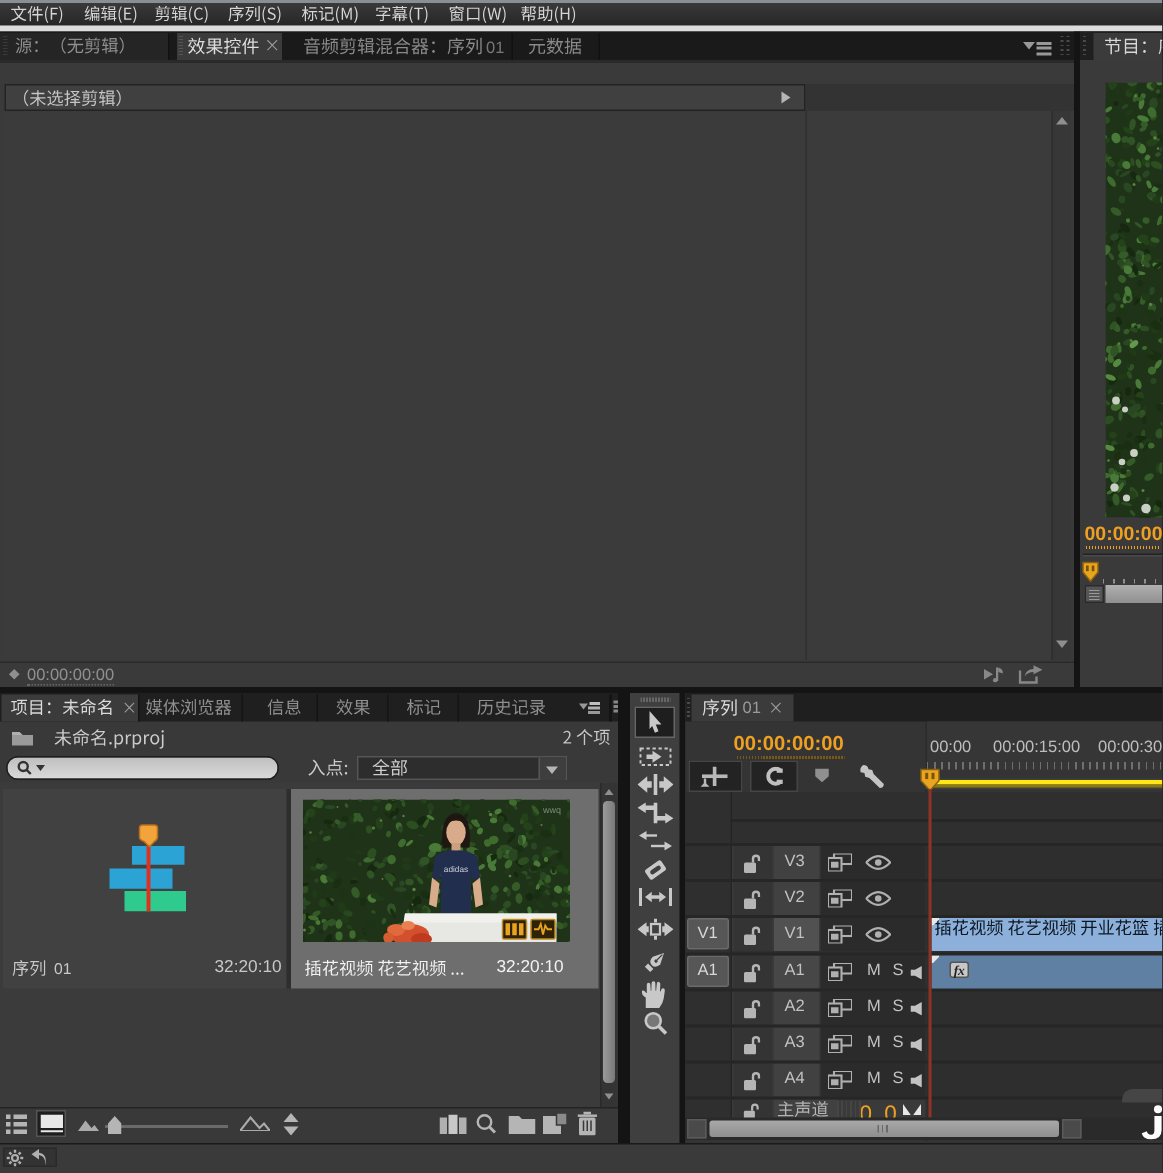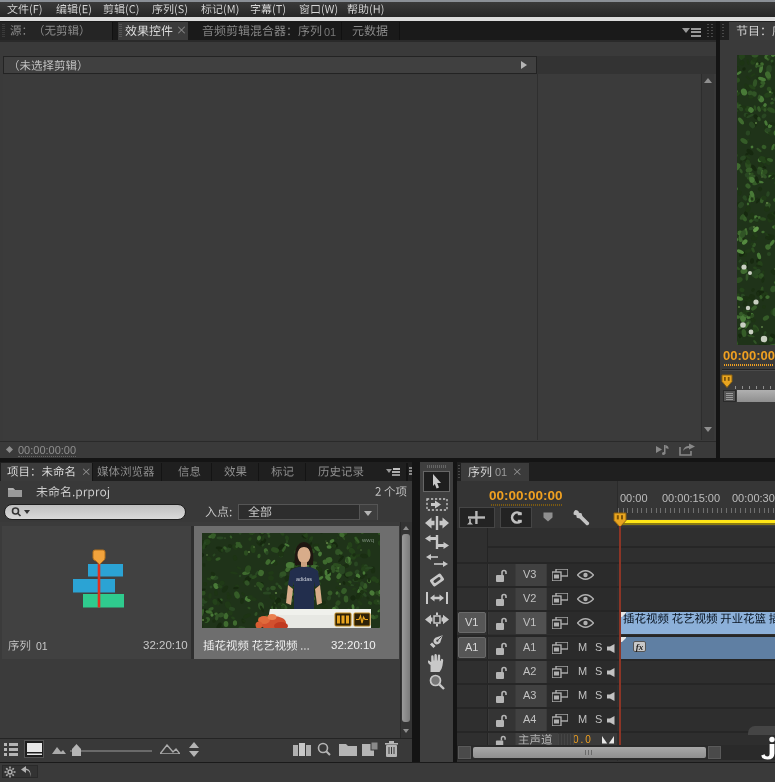--- a/index.html
+++ b/index.html
@@ -1286,21 +1286,21 @@
     <div style="left:488px;top:733px;width:129px;height:12px;background:#3a3a3a"></div>
     <div style="left:489px;top:733px;width:26px;height:12px;background:#343434"></div>
     <svg class="t" style="left:495px;top:735px" width="11" height="12" viewBox="0 0 12 13">
       <rect x="1" y="6" width="8" height="7" rx="1" fill="#b5b5b5"></rect>
       <path d="M7 6 L7 3.5 Q7 1.5 9 1.5 Q11 1.5 11 3.5 L11 5" stroke="#b5b5b5" stroke-width="1.6" fill="none"></path>
     </svg>
     <div style="left:516px;top:733px;width:42px;height:12px;background:#414141"></div>
     <svg class="t" style="left:518px;top:732.3px" width="36" height="16" viewBox="0 0 36 16">
       <path d="M4.3 2.6C5 3.1 5.8 3.8 6.3 4.3L1.2 4.3L1.2 5.2L5.3 5.2L5.3 7.7L1.7 7.7L1.7 8.5L5.3 8.5L5.3 11.4L0.6 11.4L0.6 12.2L10.9 12.2L10.9 11.4L6.2 11.4L6.2 8.5L9.8 8.5L9.8 7.7L6.2 7.7L6.2 5.2L10.3 5.2L10.3 4.3L6.6 4.3L7.1 3.9C6.7 3.4 5.7 2.6 5 2.1ZM16.8 2L16.8 3L12.3 3L12.3 3.8L16.8 3.8L16.8 4.9L13 4.9L13 5.6L21.7 5.6L21.7 4.9L17.7 4.9L17.7 3.8L22.2 3.8L22.2 3L17.7 3L17.7 2ZM13.3 6.5L13.3 8C13.3 9.3 13.1 10.9 11.8 12.1C12 12.2 12.4 12.5 12.5 12.7C13.3 11.9 13.8 10.8 14 9.8L20.6 9.8L20.6 10.4L21.5 10.4L21.5 6.5ZM20.6 9L17.7 9L17.7 7.3L20.6 7.3ZM14.1 9C14.1 8.7 14.1 8.4 14.1 8.1L14.1 7.3L16.8 7.3L16.8 9ZM23.7 2.9C24.3 3.5 25.1 4.3 25.4 4.8L26.1 4.4C25.7 3.8 25 3 24.4 2.5ZM28.2 7.5L32.1 7.5L32.1 8.4L28.2 8.4ZM28.2 9L32.1 9L32.1 10L28.2 10ZM28.2 5.9L32.1 5.9L32.1 6.9L28.2 6.9ZM27.4 5.2L27.4 10.7L32.9 10.7L32.9 5.2L30.2 5.2C30.3 5 30.4 4.6 30.6 4.3L33.9 4.3L33.9 3.6L31.7 3.6C32 3.2 32.3 2.7 32.6 2.3L31.7 2C31.5 2.5 31.2 3.1 30.9 3.6L28.7 3.6L29.3 3.3C29.2 2.9 28.8 2.4 28.5 2L27.8 2.3C28.1 2.7 28.4 3.2 28.5 3.6L26.6 3.6L26.6 4.3L29.6 4.3C29.6 4.6 29.5 4.9 29.4 5.2ZM26 6.1L23.6 6.1L23.6 7L25.2 7L25.2 10.5C24.7 10.7 24.1 11.2 23.5 11.8L24 12.5C24.6 11.8 25.2 11.2 25.6 11.2C25.9 11.2 26.2 11.5 26.7 11.8C27.5 12.2 28.5 12.4 29.9 12.4C31 12.4 33 12.3 33.8 12.2C33.8 12 34 11.6 34.1 11.4C32.9 11.5 31.2 11.6 29.9 11.6C28.6 11.6 27.6 11.5 26.9 11.1C26.5 10.9 26.2 10.7 26 10.5Z" fill="#b5b5b5"></path>
     </svg>
-    <div class="lt" style="left:573px;top:734px;font-size:10px;color:#efa021;letter-spacing:2px">0.0</div>
+    <div class="lt" style="left:573px;top:734px;font-size:15px;color:#efa021;letter-spacing:2px">0.0</div>
     <svg class="t" style="left:602px;top:736px" width="12" height="8" viewBox="0 0 12 8">
       <path d="M0 0 L5.2 7.4 L0 7.4 Z" fill="#e8e8e8"></path>
       <path d="M12 0 L6.8 7.4 L12 7.4 Z" fill="#e8e8e8"></path>
     </svg>
     <div style="left:558px;top:734px;width:16px;height:11px;background:repeating-linear-gradient(90deg,#454545 0 1px,transparent 1px 3px);position:absolute"></div>
     <div style="left:457px;top:528px;width:30px;height:217px;background:#2f2f2f"></div>
     <div style="left:458px;top:612px;width:28px;height:21px;background:#565656;border:1px solid #6a6a6a;border-radius:2px"></div>
     <div class="lt" style="left:465px;top:616px;font-size:11px;color:#d8d8d8">V1</div>
     <div style="left:458px;top:637px;width:28px;height:21px;background:#565656;border:1px solid #6a6a6a;border-radius:2px"></div>
     <div class="lt" style="left:465px;top:641px;font-size:11px;color:#d8d8d8">A1</div>

